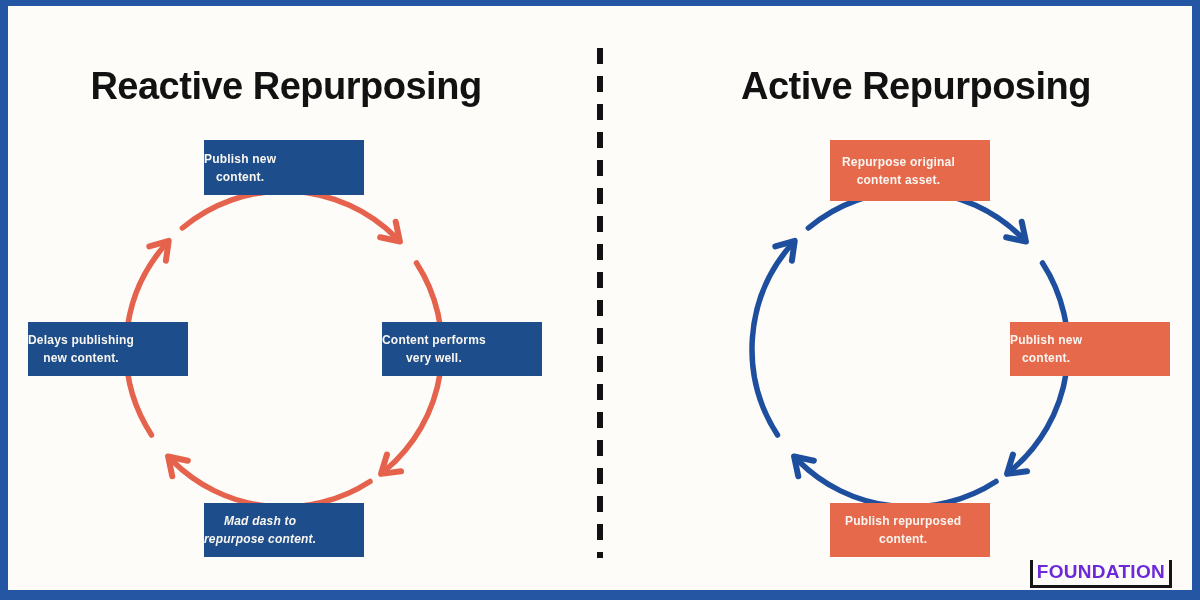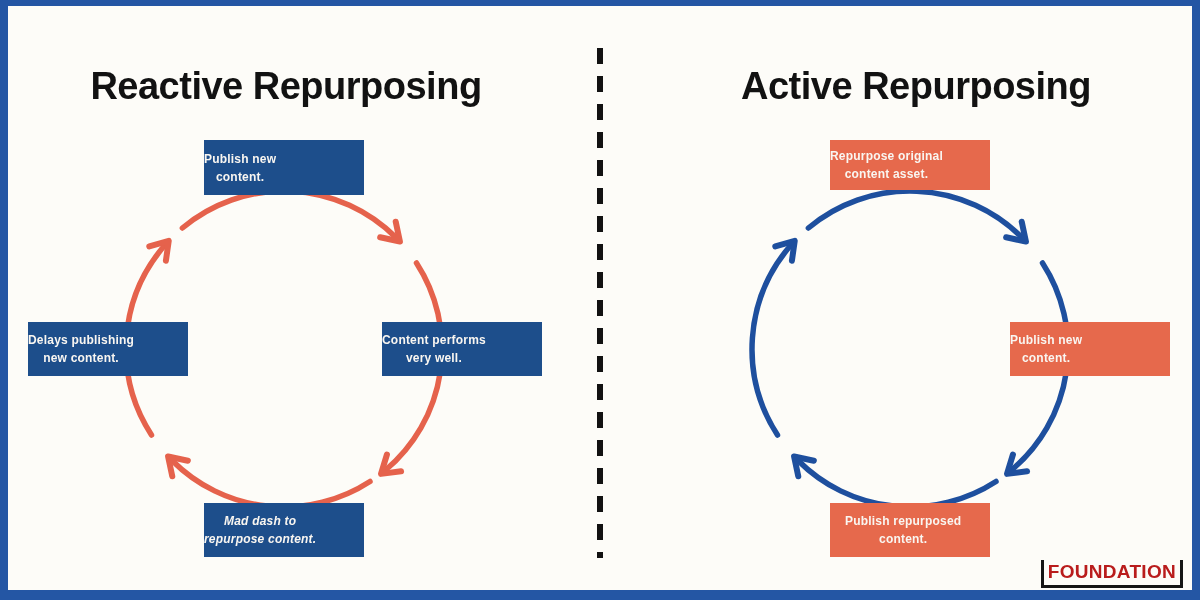--- a/index.html
+++ b/index.html
@@ -43,29 +43,29 @@
   .step-blue{background:#1d4e8b;}
   .step-orange{background:#e6694c;}
   .divider{
     position:absolute;
     left:589px;top:42px;
     width:6px;height:510px;
     background:repeating-linear-gradient(180deg,#121212 0px,#121212 16px,transparent 16px,transparent 28px);
   }
   .logo{
     position:absolute;
-    right:9px;bottom:2px;
+    right:20px;bottom:2px;
     padding:1px 4px 2px 4px;
     border-left:3px solid #151515;
     border-right:3px solid #151515;
     border-bottom:3px solid #151515;
     font-size:19px;
     font-weight:700;
     letter-spacing:0.3px;
-    color:#b91c1c;
+    color:#6d28d9;
   }
 </style>
 </head>
 <body>
 
 <div class="frame">
 
   <svg class="arrows" viewBox="0 0 1200 600" aria-hidden="true">
     <defs>
       <marker id="ah-o" markerUnits="userSpaceOnUse" markerWidth="34" markerHeight="30" refX="15" refY="15" orient="auto">
@@ -106,21 +106,21 @@
   </div>
   <div class="step step-blue" style="left:196px;top:497px;font-style:italic;">
     <span>Mad dash to
 repurpose content.</span>
   </div>
   <div class="step step-blue" style="left:20px;top:316px;">
     <span>Delays publishing
 new content.</span>
   </div>
 
-  <div class="step step-orange" style="left:822px;top:134px;height:50px;">
+  <div class="step step-orange" style="left:822px;top:134px;height:61px;padding-left:12px;">
     <span>Repurpose original
 content asset.</span>
   </div>
   <div class="step step-orange" style="left:1002px;top:316px;">
     <span>Publish new
 content.</span>
   </div>
   <div class="step step-orange" style="left:822px;top:497px;padding-left:15px;">
     <span>Publish repurposed
 content.</span>

